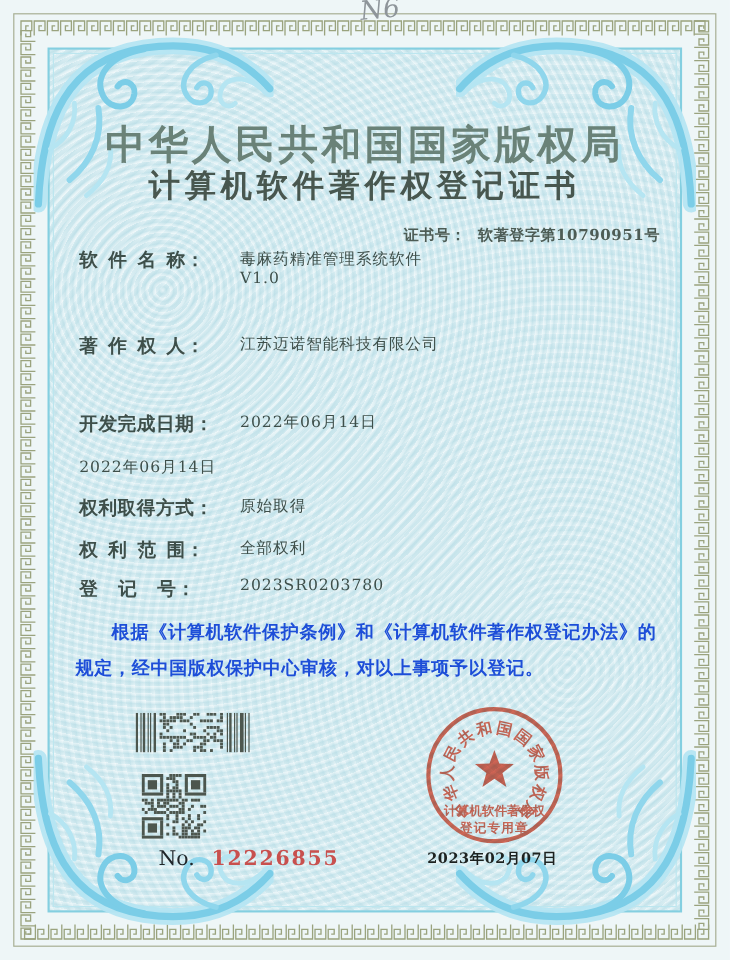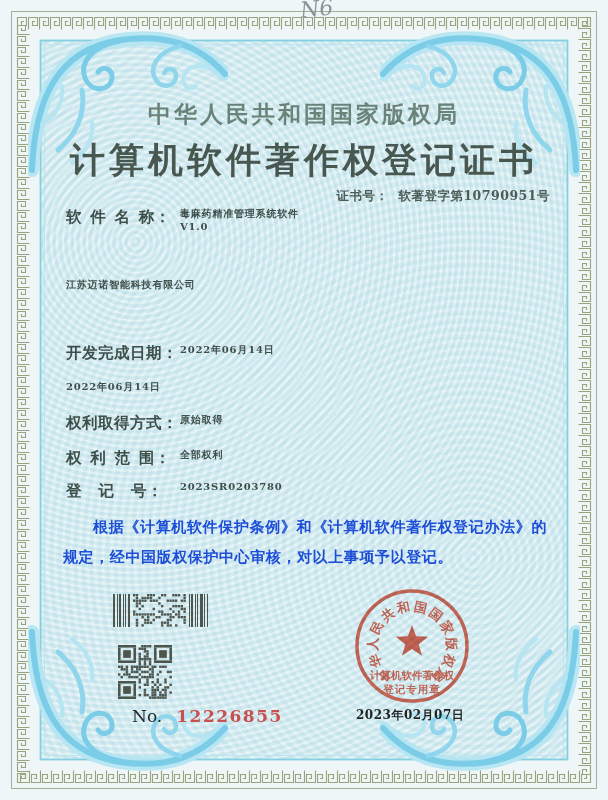--- a/index.html
+++ b/index.html
@@ -24,39 +24,39 @@
   .corner.br{right:28px;bottom:26px;transform:scale(-1,-1);}
   .content{position:absolute;left:0;top:0;width:608px;height:800px;}
 
   .handnote{
     position:absolute;left:300px;top:-4px;
     font-size:22px;font-style:italic;color:#8e959a;
     transform:rotate(-6deg);
   }
   .authority{
     position:absolute;left:0;top:99px;width:608px;text-align:center;
-    font-size:23px;font-weight:bold;letter-spacing:3px;color:#6a8278;
+    font-size:33px;font-weight:bold;letter-spacing:3px;color:#6a8278;
   }
   .cert-title{
     position:absolute;left:0;top:137px;width:608px;text-align:center;
-    font-size:35px;font-weight:bold;letter-spacing:4px;color:#48574f;
+    font-size:26px;font-weight:bold;letter-spacing:4px;color:#48574f;
   }
   .certno{
     position:absolute;right:58px;top:188px;
     font-size:12.5px;font-weight:bold;color:#4d5c55;letter-spacing:0.5px;
   }
   .certno .certno-val{margin-left:10px;}
 
-  .field{position:absolute;left:66px;display:flex;align-items:flex-start;}
+  .field{position:absolute;left:66px;display:flex;align-items:flex-start;gap:20px;}
   .flabel{
     display:inline-block;min-width:114px;
     font-size:15.5px;font-weight:bold;color:#3e4f4a;letter-spacing:0.5px;
   }
   .fvalue{
-    font-size:10px;font-weight:bold;color:#3e4f4a;letter-spacing:0.8px;
+    font-size:13px;font-weight:normal;color:#3e4f4a;letter-spacing:0.8px;
   }
   .fvalue .line2{display:block;}
 
   .statement{
     position:absolute;left:63px;top:512px;width:484px;margin:0;
     font-size:15px;font-weight:600;color:#1d4ed8;
     line-height:30px;text-indent:2em;text-align:justify;letter-spacing:0.6px;
   }
   .barcode{position:absolute;left:113px;top:594px;width:95px;height:33px;}
   .qr{position:absolute;left:118px;top:645px;width:54px;height:54px;}
@@ -150,20 +150,21 @@
 
     <div class="certno">
       <span>证书号：</span><span class="certno-val">软著登字第10790951号</span>
     </div>
 
     <div class="field" style="top:207px">
       <span class="flabel">软 件 名 称：</span>
       <span class="fvalue"><span>毒麻药精准管理系统软件</span><span class="line2">V1.0</span></span>
     </div>
     <div class="field" style="top:278px">
+      <span class="flabel">著 作 权 人：</span>
       <span class="fvalue">江苏迈诺智能科技有限公司</span>
     </div>
     <div class="field" style="top:343px">
       <span class="flabel">开发完成日期：</span>
       <span class="fvalue">2022年06月14日</span>
     </div>
     <div class="field" style="top:380px">
       <span class="fvalue">2022年06月14日</span>
     </div>
     <div class="field" style="top:448px">

